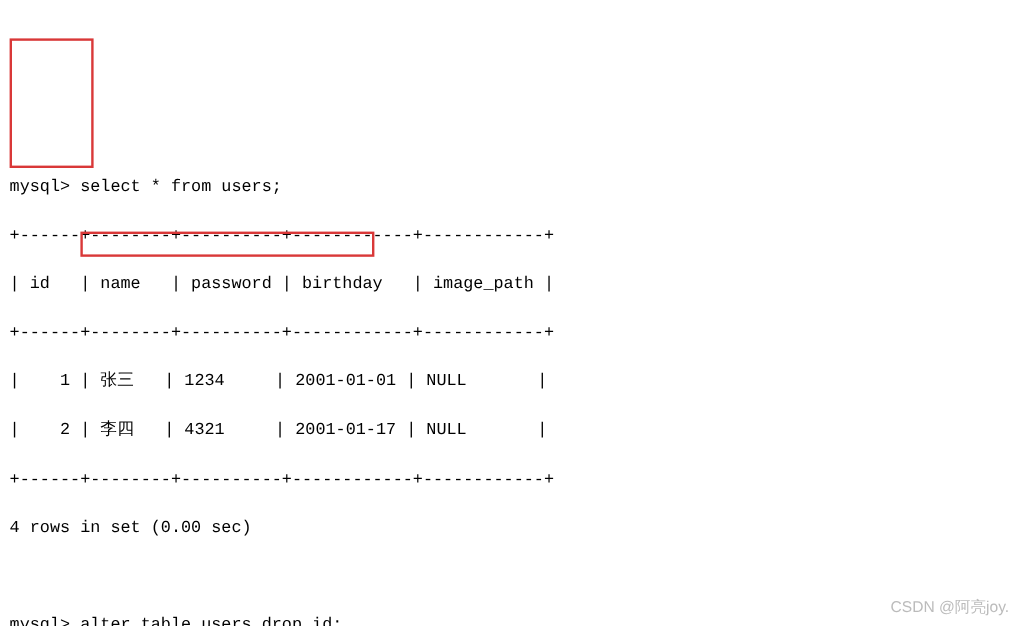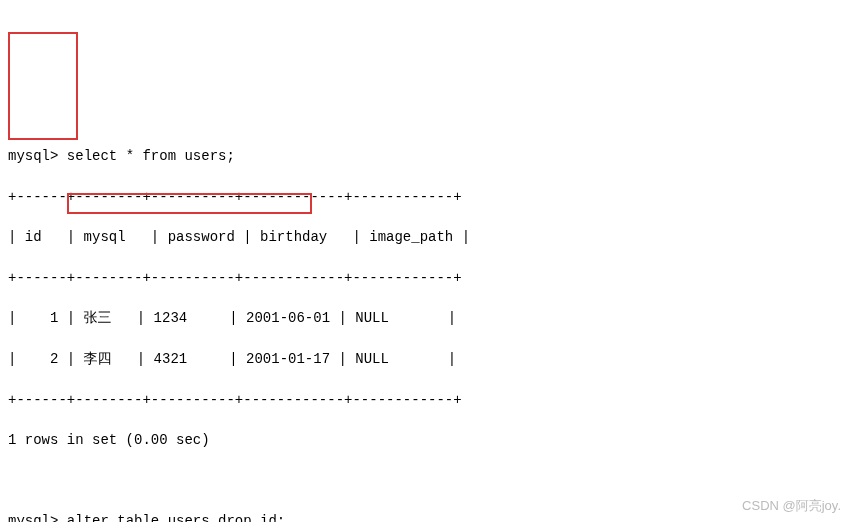--- a/index.html
+++ b/index.html
@@ -48,26 +48,26 @@
 </head>
 <body>
 
 
 
 <div class="red-box-1"></div>
 <div class="red-box-2"></div>
 
 <span class="line"><span>mysql&gt;</span> <span>select * from users;</span></span>
 <span class="line">+------+--------+----------+------------+------------+</span>
-<span class="line">| id   | mysql   | password | birthday   | image_path |</span>
+<span class="line">| id   | name   | password | birthday   | image_path |</span>
 <span class="line">+------+--------+----------+------------+------------+</span>
-<span class="line">|    1 | 张三   | 1234     | 2001-06-01 | NULL       |</span>
+<span class="line">|    1 | 张三   | 1234     | 2001-01-01 | NULL       |</span>
 <span class="line">|    2 | 李四   | 4321     | 2001-01-17 | NULL       |</span>
 <span class="line">+------+--------+----------+------------+------------+</span>
-<span class="line">1 rows in set (0.00 sec)</span>
+<span class="line">4 rows in set (0.00 sec)</span>
 <span class="line"> </span>
 <span class="line"><span>mysql&gt;</span> <span>alter table users drop id;</span></span>
 
 
 
 
 
 
 
 

